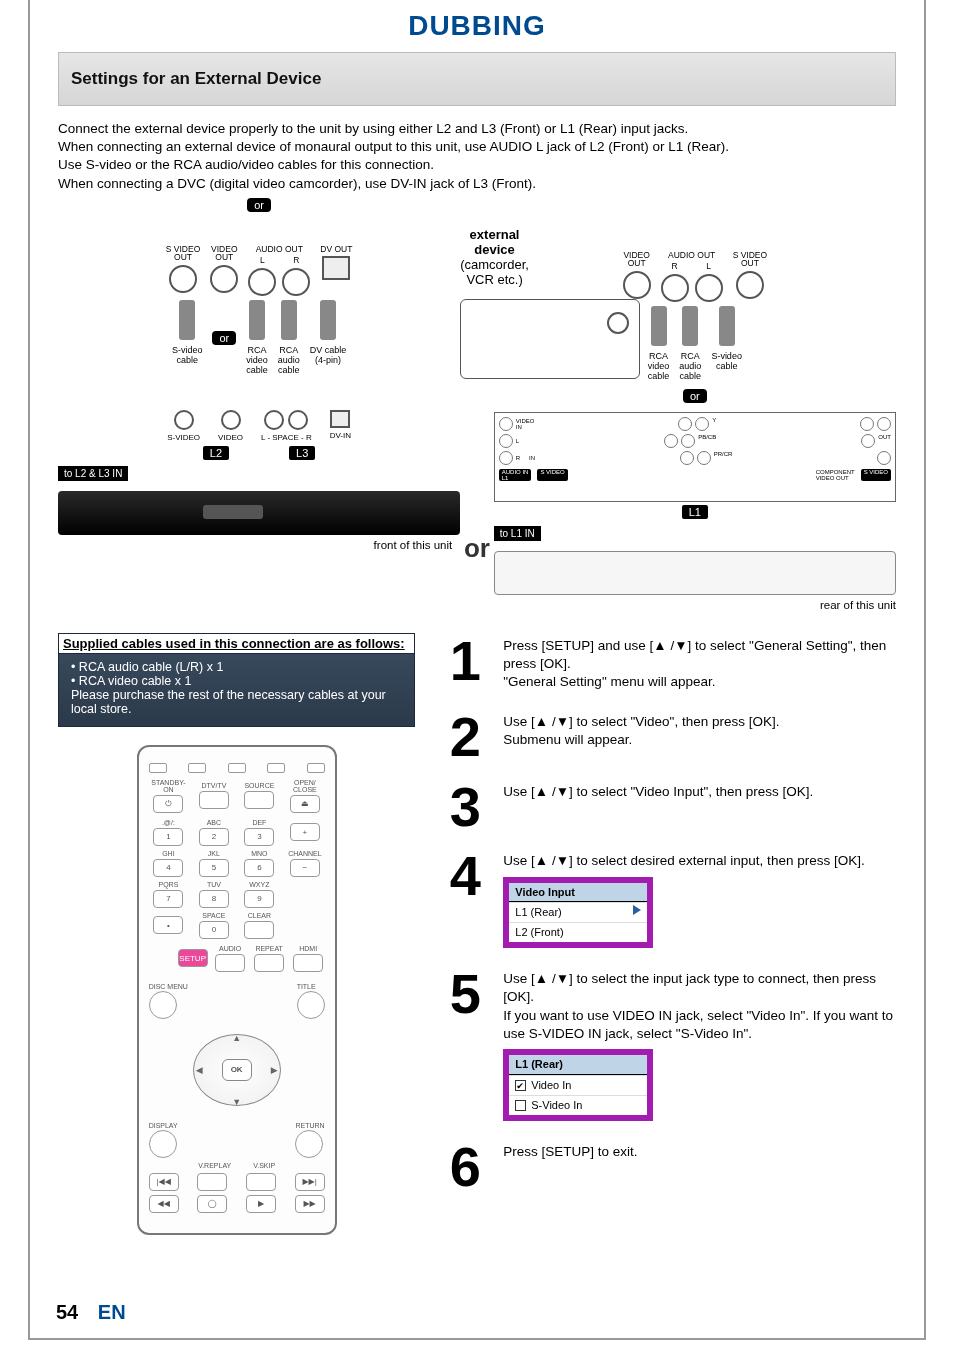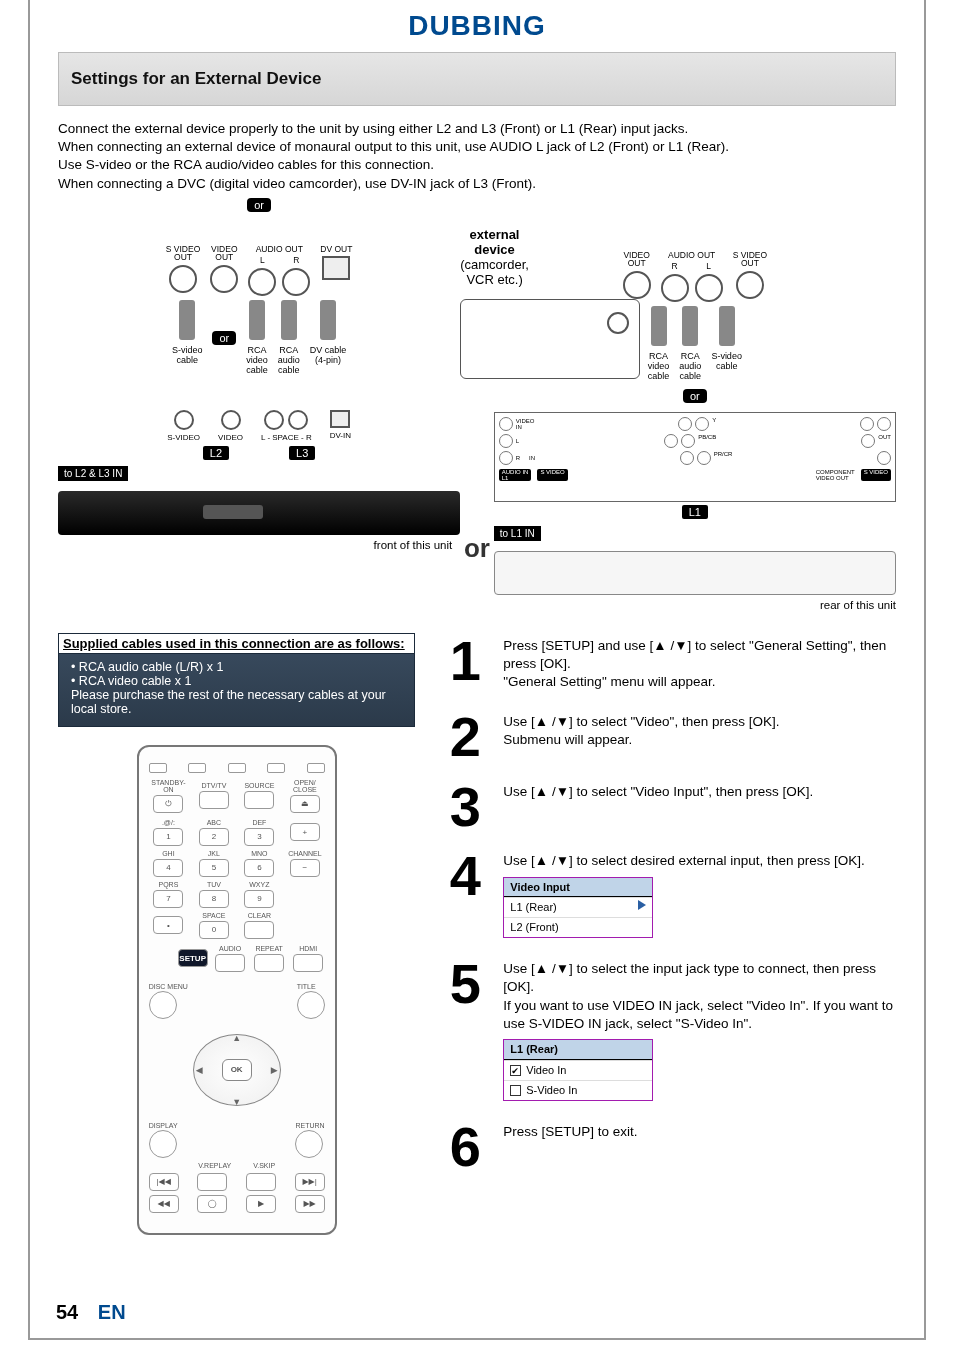--- a/index.html
+++ b/index.html
@@ -217,21 +217,21 @@
   }
   .r-btn {
     width:30px;height:18px;
     border:1px solid #999;
     border-radius:4px;
     background:#fff;
     display:flex;align-items:center;justify-content:center;
     font-size:8px;
   }
   .r-btn.sq { width:18px;height:10px;border-radius:2px;}
-  .r-btn.blk { background:#0f172a;color:#fff;font-weight:700;margin-left:29px;}
+  .r-btn.blk { background:#ec4899;color:#fff;font-weight:400;margin-left:29px;}
   .r-btn.round { width:28px;height:28px;border-radius:50%;}
   .r-lab { font-size:7px;text-align:center; }
   .grid3 { display:grid;grid-template-columns:repeat(4,1fr);gap:4px 6px;align-items:center;}
   .grid3 .col { display:flex;flex-direction:column;align-items:center;gap:2px;}
   .dpad {
     width: 110px;height:90px;
     margin:6px auto;
     position:relative;
   }
   .dpad .ring {
@@ -258,21 +258,21 @@
     font-weight:800;
     color:#000;
     line-height: 0.85;
     width: 48px;
     text-align:center;
     flex-shrink:0;
   }
   .step-body { font-size:13.5px; line-height:1.35; }
   .step-body .bold { font-weight:400; }
   .osd {
-    border:1px solid #a21caf;
+    border:6px solid #a21caf;
     font-size:11px;
     margin-top:6px;
     width: 150px;
   }
   .osd .osd-hd {
     background:#c0d4e8;
     padding:2px 6px;
     font-weight:700;
     border-bottom:1px solid #000;
   }

